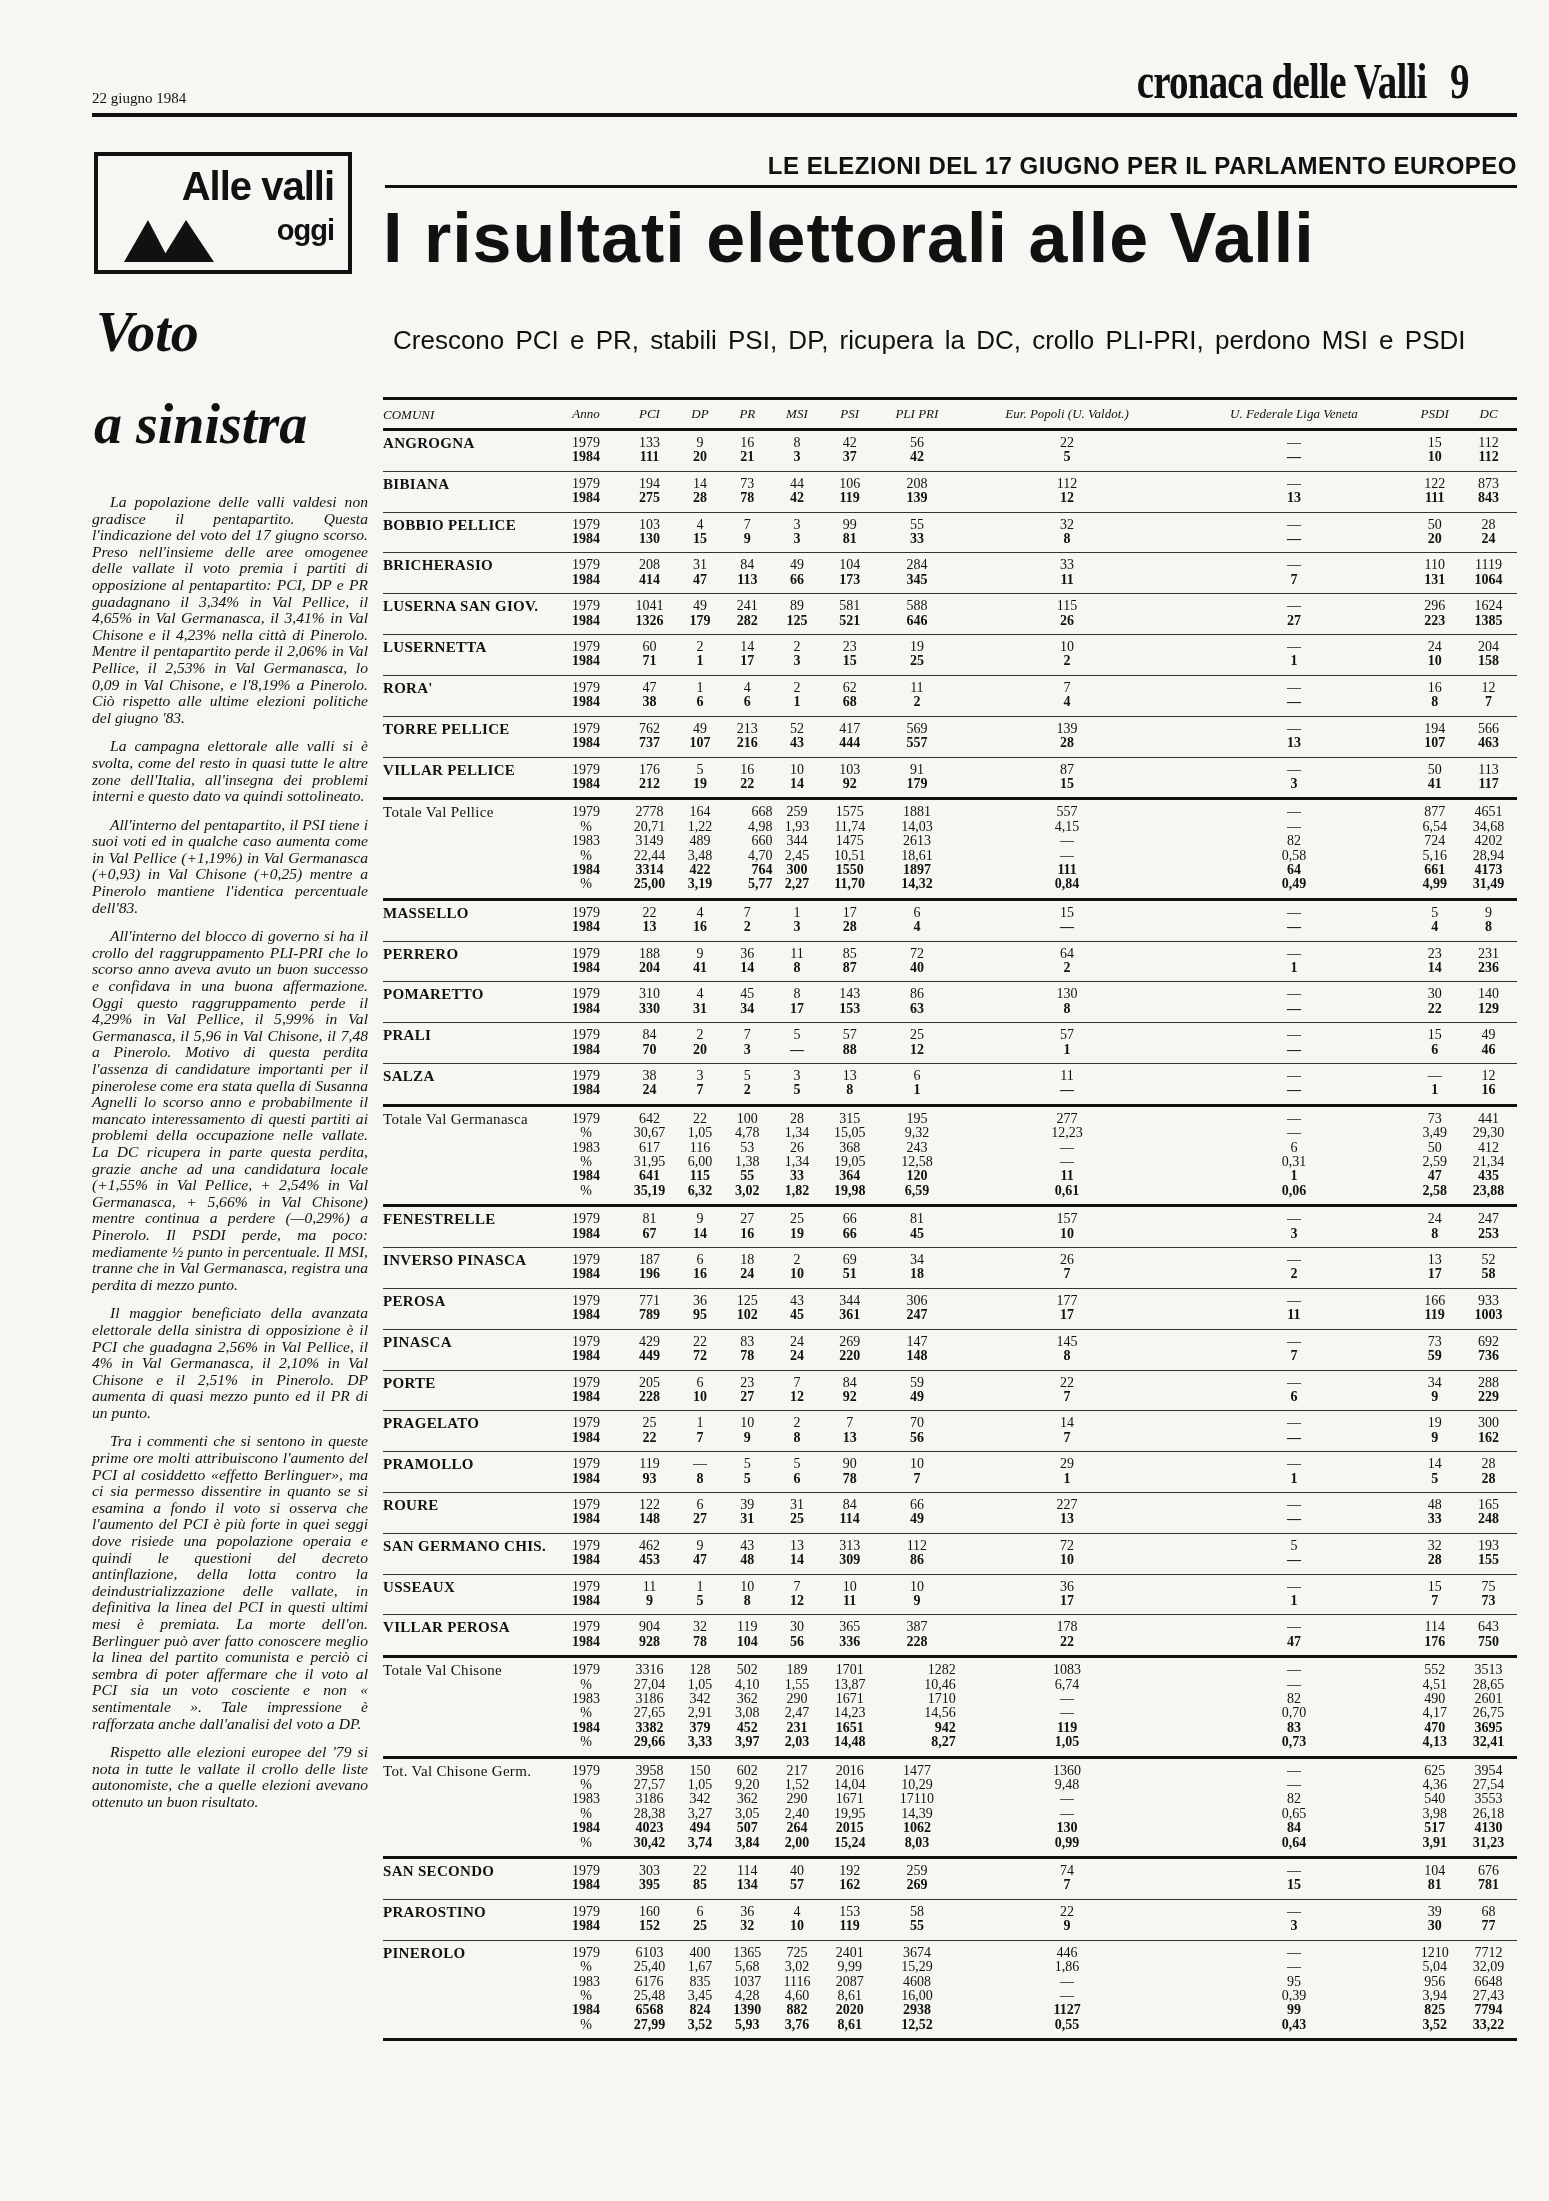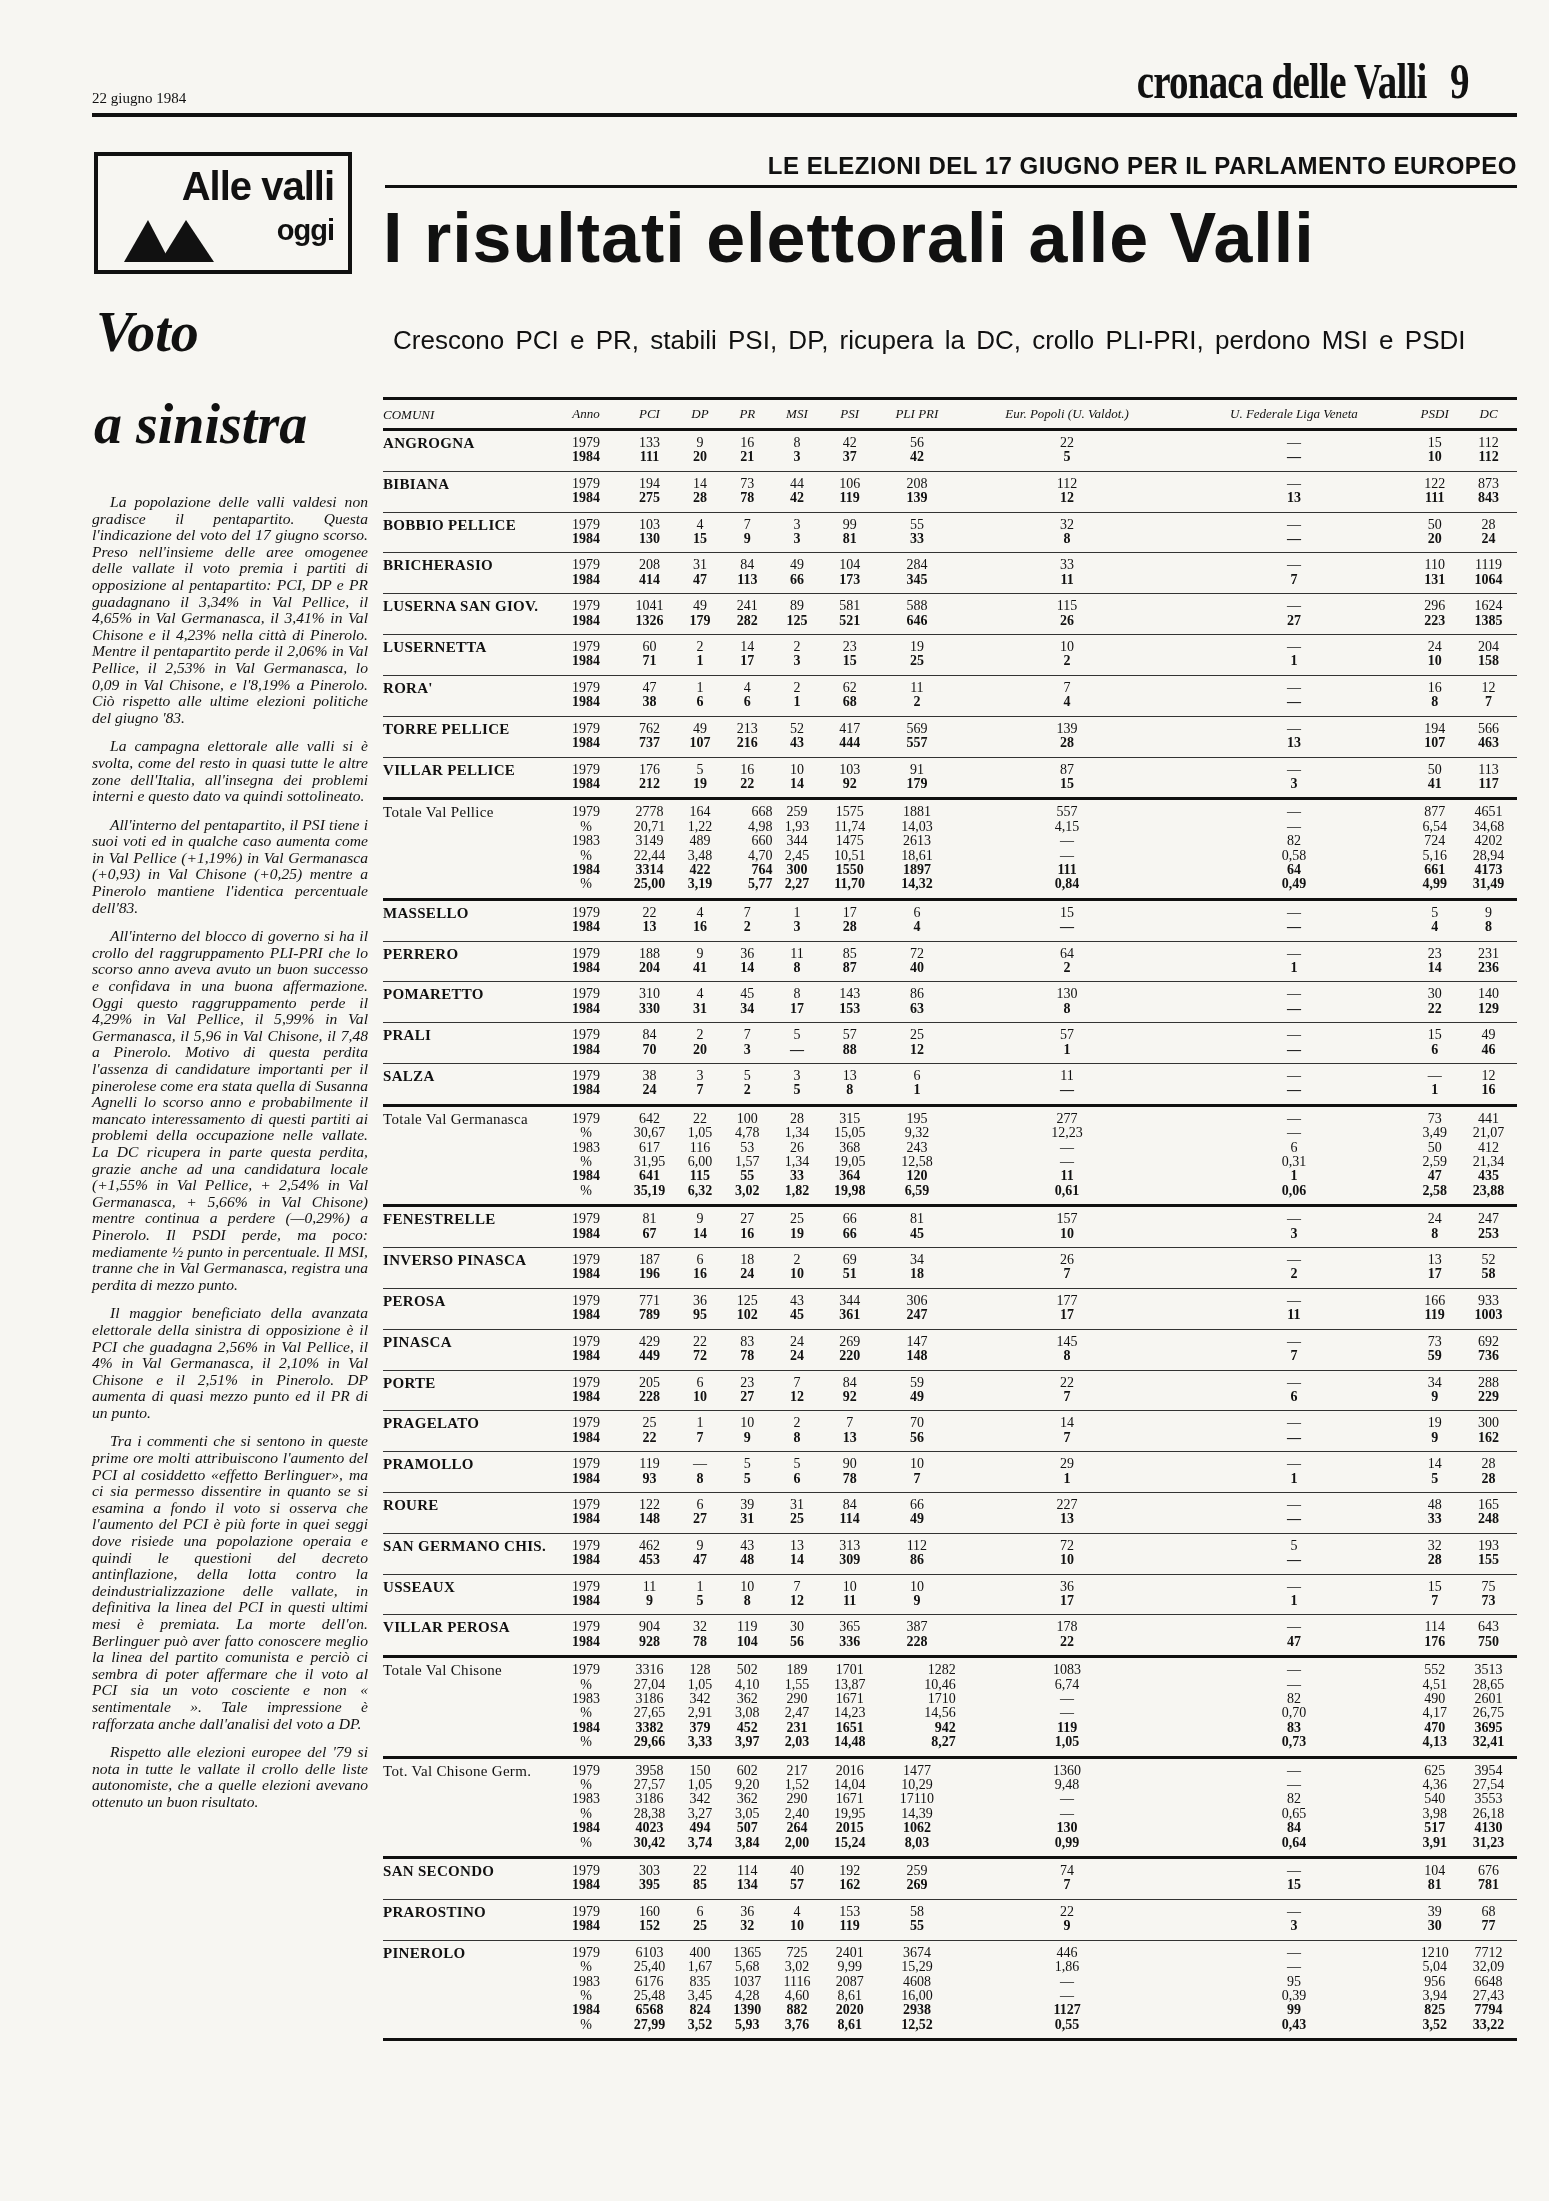--- a/index.html
+++ b/index.html
@@ -322,28 +322,28 @@
           <td class="cell-lines" style="text-align: center;"><span>11</span><span class="b">—</span></td>
           <td class="cell-lines" style="text-align: center;"><span>—</span><span class="b">—</span></td>
           <td class="cell-lines" style="text-align: center;"><span>—</span><span class="b">1</span></td>
           <td class="cell-lines" style="text-align: center;"><span>12</span><span class="b">16</span></td>
         </tr>
         <tr class="grp thick">
           <td class="name total">Totale Val Germanasca</td>
           <td class="year cell-lines"><span>1979</span><span>%</span><span>1983</span><span>%</span><span class="b">1984</span><span>%</span></td>
           <td class="cell-lines" style="text-align: center;"><span>642</span><span>30,67</span><span>617</span><span>31,95</span><span class="b">641</span><span class="b">35,19</span></td>
           <td class="cell-lines" style="text-align: center;"><span>22</span><span>1,05</span><span>116</span><span>6,00</span><span class="b">115</span><span class="b">6,32</span></td>
-          <td class="cell-lines" style="text-align: center;"><span>100</span><span>4,78</span><span>53</span><span>1,57</span><span class="b">55</span><span class="b">3,02</span></td>
+          <td class="cell-lines" style="text-align: center;"><span>100</span><span>4,78</span><span>53</span><span>1,38</span><span class="b">55</span><span class="b">3,02</span></td>
           <td class="cell-lines" style="text-align: center;"><span>28</span><span>1,34</span><span>26</span><span>1,34</span><span class="b">33</span><span class="b">1,82</span></td>
           <td class="cell-lines" style="text-align: center;"><span>315</span><span>15,05</span><span>368</span><span>19,05</span><span class="b">364</span><span class="b">19,98</span></td>
           <td class="cell-lines" style="text-align: center;"><span>195</span><span>9,32</span><span>243</span><span>12,58</span><span class="b">120</span><span class="b">6,59</span></td>
           <td class="cell-lines" style="text-align: center;"><span>277</span><span>12,23</span><span>—</span><span>—</span><span class="b">11</span><span class="b">0,61</span></td>
           <td class="cell-lines" style="text-align: center;"><span>—</span><span>—</span><span>6</span><span>0,31</span><span class="b">1</span><span class="b">0,06</span></td>
           <td class="cell-lines" style="text-align: center;"><span>73</span><span>3,49</span><span>50</span><span>2,59</span><span class="b">47</span><span class="b">2,58</span></td>
-          <td class="cell-lines" style="text-align: center;"><span>441</span><span>21,07</span><span>412</span><span>21,34</span><span class="b">435</span><span class="b">23,88</span></td>
+          <td class="cell-lines" style="text-align: center;"><span>441</span><span>29,30</span><span>412</span><span>21,34</span><span class="b">435</span><span class="b">23,88</span></td>
         </tr>
         <tr class="grp">
           <td class="name">FENESTRELLE</td>
           <td class="year cell-lines"><span>1979</span><span class="b">1984</span></td>
           <td class="cell-lines" style="text-align: center;"><span>81</span><span class="b">67</span></td>
           <td class="cell-lines" style="text-align: center;"><span>9</span><span class="b">14</span></td>
           <td class="cell-lines" style="text-align: center;"><span>27</span><span class="b">16</span></td>
           <td class="cell-lines" style="text-align: center;"><span>25</span><span class="b">19</span></td>
           <td class="cell-lines" style="text-align: center;"><span>66</span><span class="b">66</span></td>
           <td class="cell-lines" style="text-align: center;"><span>81</span><span class="b">45</span></td>

